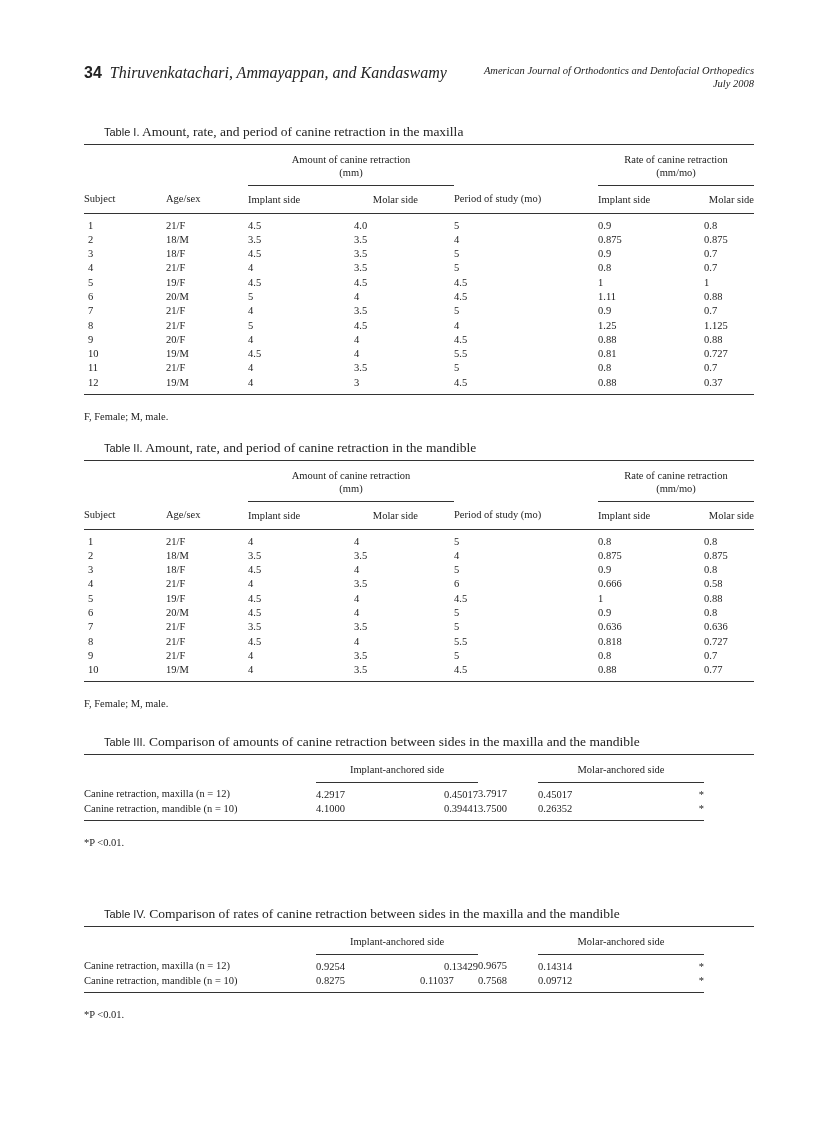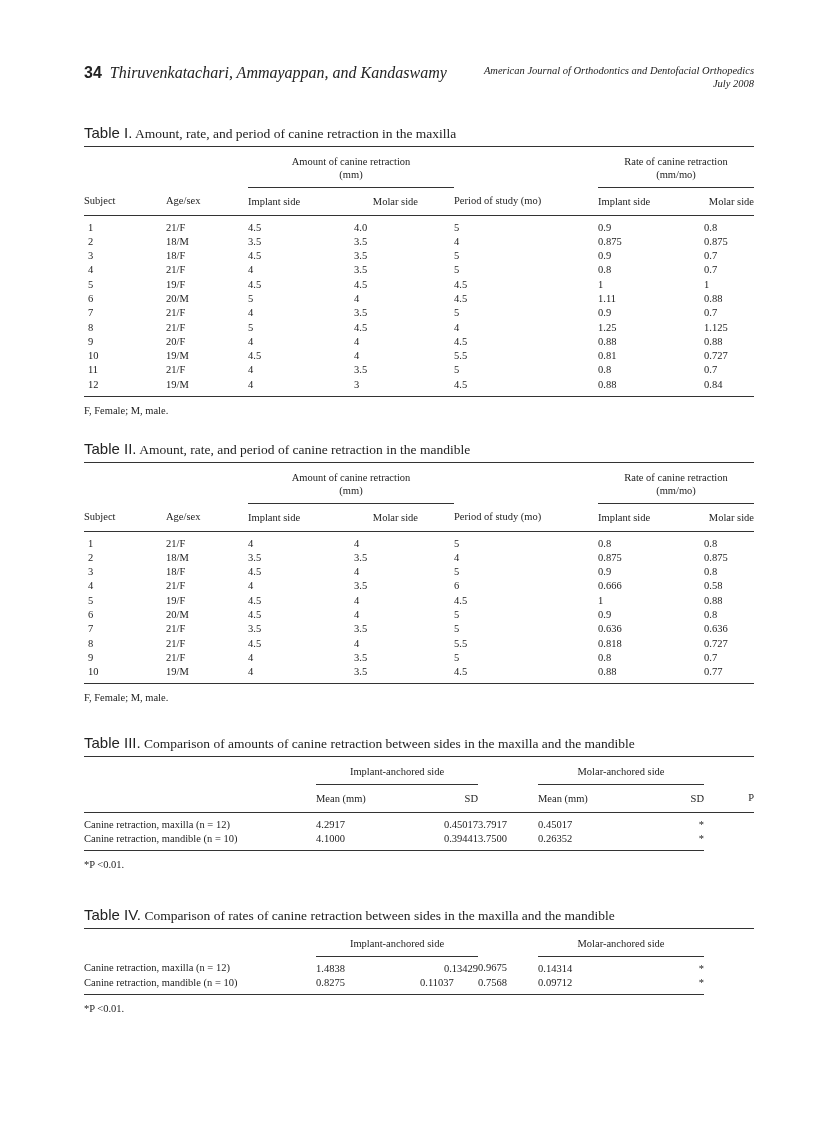--- a/index.html
+++ b/index.html
@@ -2,31 +2,31 @@
 <html><head>
 <meta charset="utf-8">
 <style>
   html, body { margin:0; padding:0; background:#fff; }
   body { width:838px; height:1122px; position:relative; font-family:"Liberation Serif", serif; color:#222; }
   .hdr-left { position:absolute; left:84px; top:64px; font-size:16px; font-style:italic; }
   .hdr-left .pg { font-family:"Liberation Sans", sans-serif; font-style:normal; font-weight:bold; margin-right:8px; }
   .hdr-right { position:absolute; right:84px; top:64px; font-size:10.5px; font-style:italic; text-align:right; line-height:13px; }
   .tbl-wrap { position:absolute; left:84px; width:670px; }
   .caption { font-size:13.5px; margin:0 0 4px 0; }
-  .caption .lbl { font-family:"Liberation Sans", sans-serif; font-size:15px; }
+  .caption .lbl { font-family:"Liberation Sans", sans-serif; font-size:11px;margin-left:20px; }
   .rule-thick { border-top:1.5px solid #333; }
   table { border-collapse:collapse; width:100%; font-size:10.5px; }
   th { font-weight:normal; text-align:left; padding:0; }
   td { padding:0; line-height:14.3px; }
   .grp { text-align:center; line-height:13px; padding-top:8px; }
   .grp-line { border-bottom:1.3px solid #333; }
   .colhead th { padding-top:8px; padding-bottom:8px; border-bottom:1.5px solid #333; }
   tbody tr:first-child td { padding-top:5px; }
   tbody tr:last-child td { padding-bottom:4px; border-bottom:1.5px solid #333; }
-  .foot { font-size:10.5px; margin-top:8px; }
+  .foot { font-size:10.5px; margin-top:16px; }
   .r { text-align:right; }
 </style>
 </head>
 <body>
 
 <div class="hdr-left">
   <span class="pg">34</span><span>Thiruvenkatachari, Ammayappan, and Kandaswamy</span>
 </div>
 <div class="hdr-right">
   <div>American Journal of Orthodontics and Dentofacial Orthopedics</div>
@@ -171,21 +171,21 @@
           <td>0.8</td>
           <td>0.7</td>
         </tr>
         <tr>
           <td style="padding-left: 4px;">12</td>
           <td>19/M</td>
           <td>4</td>
           <td>3</td>
           <td>4.5</td>
           <td>0.88</td>
-          <td>0.84</td>
+          <td>0.37</td>
         </tr>
       </tbody>
   </table>
   <div class="foot">F, Female; M, male.</div>
 </div>
 
 <div class="tbl-wrap" style="top:440px;">
   <div class="caption"><span class="lbl">Table II.</span> <span>Amount, rate, and period of canine retraction in the mandible</span></div>
   <div class="rule-thick"></div>
   <table>
@@ -340,29 +340,20 @@
         <th colspan="2" class="grp">Molar-anchored side</th>
         <th></th>
       </tr>
       <tr style="height:6px">
           <td></td>
           <td colspan="2" class="grp-line"></td>
           <td></td>
           <td colspan="2" class="grp-line"></td>
           <td></td>
         </tr>
-      <tr class="colhead">
-        <th></th>
-          <th>Mean (mm)</th>
-          <th class="r">SD</th>
-          <th></th>
-          <th>Mean (mm)</th>
-          <th class="r">SD</th>
-          <th class="r" style="font-style:normal">P</th>
-      </tr>
     </thead>
     <tbody id="t3body">
         <tr>
           <td>Canine retraction, maxilla (n = 12)</td>
           <td>4.2917</td>
           <td style="text-align: right;">0.45017</td>
           <td>3.7917</td>
           <td>0.45017</td>
           <td style="text-align: right;">*</td>
         </tr>
@@ -404,21 +395,21 @@
           <td></td>
           <td colspan="2" class="grp-line"></td>
           <td></td>
           <td colspan="2" class="grp-line"></td>
           <td></td>
         </tr>
     </thead>
     <tbody id="t4body">
         <tr>
           <td>Canine retraction, maxilla (n = 12)</td>
-          <td>1.4838</td>
+          <td>0.9254</td>
           <td style="text-align: right;">0.13429</td>
           <td>0.9675</td>
           <td>0.14314</td>
           <td style="text-align: right;">*</td>
         </tr>
         <tr>
           <td>Canine retraction, mandible (n = 10)</td>
           <td>0.8275</td>
           <td style="text-align: left;">0.11037</td>
           <td>0.7568</td>

